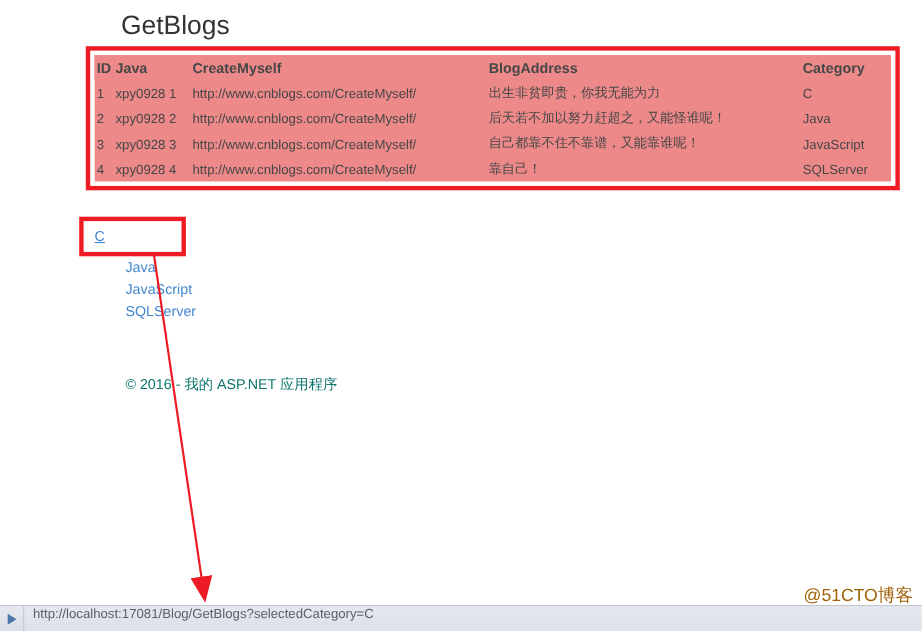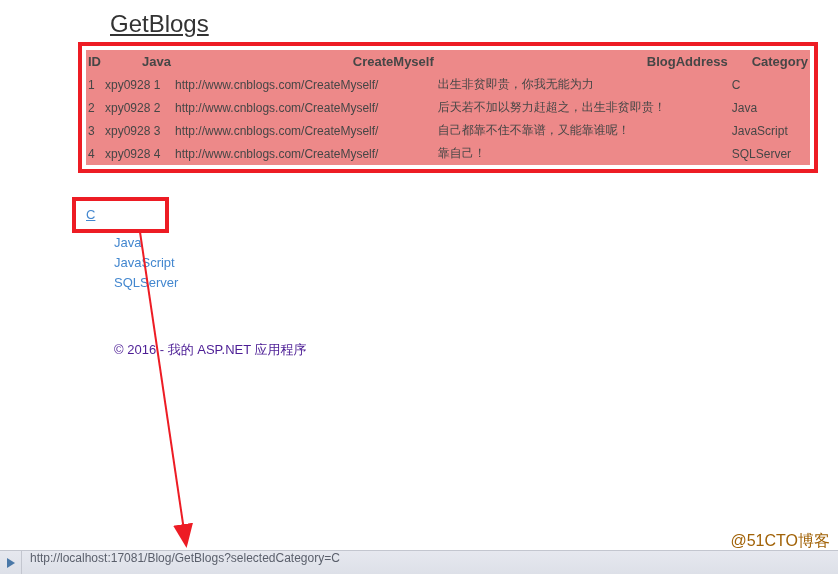--- a/index.html
+++ b/index.html
@@ -16,37 +16,36 @@
       overflow: hidden;
     }
     .content-area {
       padding: 10px 0 0 110px;
     }
     h2.page-title {
       font-size: 24px;
       font-weight: normal;
       color: #333;
       margin-bottom: 4px;
-      text-decoration: underline;
     }
     .table-outline {
       border: 4px solid #ed1c24;
       padding: 4px;
       margin-left: -32px;
       width: 740px;
     }
     .blog-table {
       width: 100%;
       border-collapse: collapse;
       background: #ed8989;
       font-size: 12px;
       color: #464646;
     }
     .blog-table th {
-      text-align: right;
+      text-align: left;
       font-weight: bold;
       padding: 4px 2px;
       background: #ed8989;
       font-size: 13px;
     }
     .blog-table td {
       padding: 3px 2px;
       white-space: nowrap;
     }
     .blog-table td.id-cell {
@@ -71,21 +70,21 @@
       padding: 4px 70px 4px 10px;
       margin-left: -42px;
       display: inline-block;
     }
     .first-link-box a {
       text-decoration: underline;
     }
     .footer {
       margin-top: 48px;
       font-size: 13px;
-      color: #4c1d95;
+      color: #0f766e;
       margin-left: 4px;
     }
     
     .arrow-svg {
       position: absolute;
       top: 0;
       left: 0;
       pointer-events: none;
     }
     
@@ -145,21 +144,21 @@
           <td class="id-cell">1</td>
           <td class="name-cell">xpy0928 1</td>
           <td>http://www.cnblogs.com/CreateMyself/</td>
           <td>出生非贫即贵，你我无能为力</td>
           <td>C</td>
         </tr>
         <tr>
           <td class="id-cell">2</td>
           <td class="name-cell">xpy0928 2</td>
           <td>http://www.cnblogs.com/CreateMyself/</td>
-          <td>后天若不加以努力赶超之，出生非贫即贵！</td>
+          <td>后天若不加以努力赶超之，又能怪谁呢！</td>
           <td>Java</td>
         </tr>
         <tr>
           <td class="id-cell">3</td>
           <td class="name-cell">xpy0928 3</td>
           <td>http://www.cnblogs.com/CreateMyself/</td>
           <td>自己都靠不住不靠谱，又能靠谁呢！</td>
           <td>JavaScript</td>
         </tr>
         <tr>

